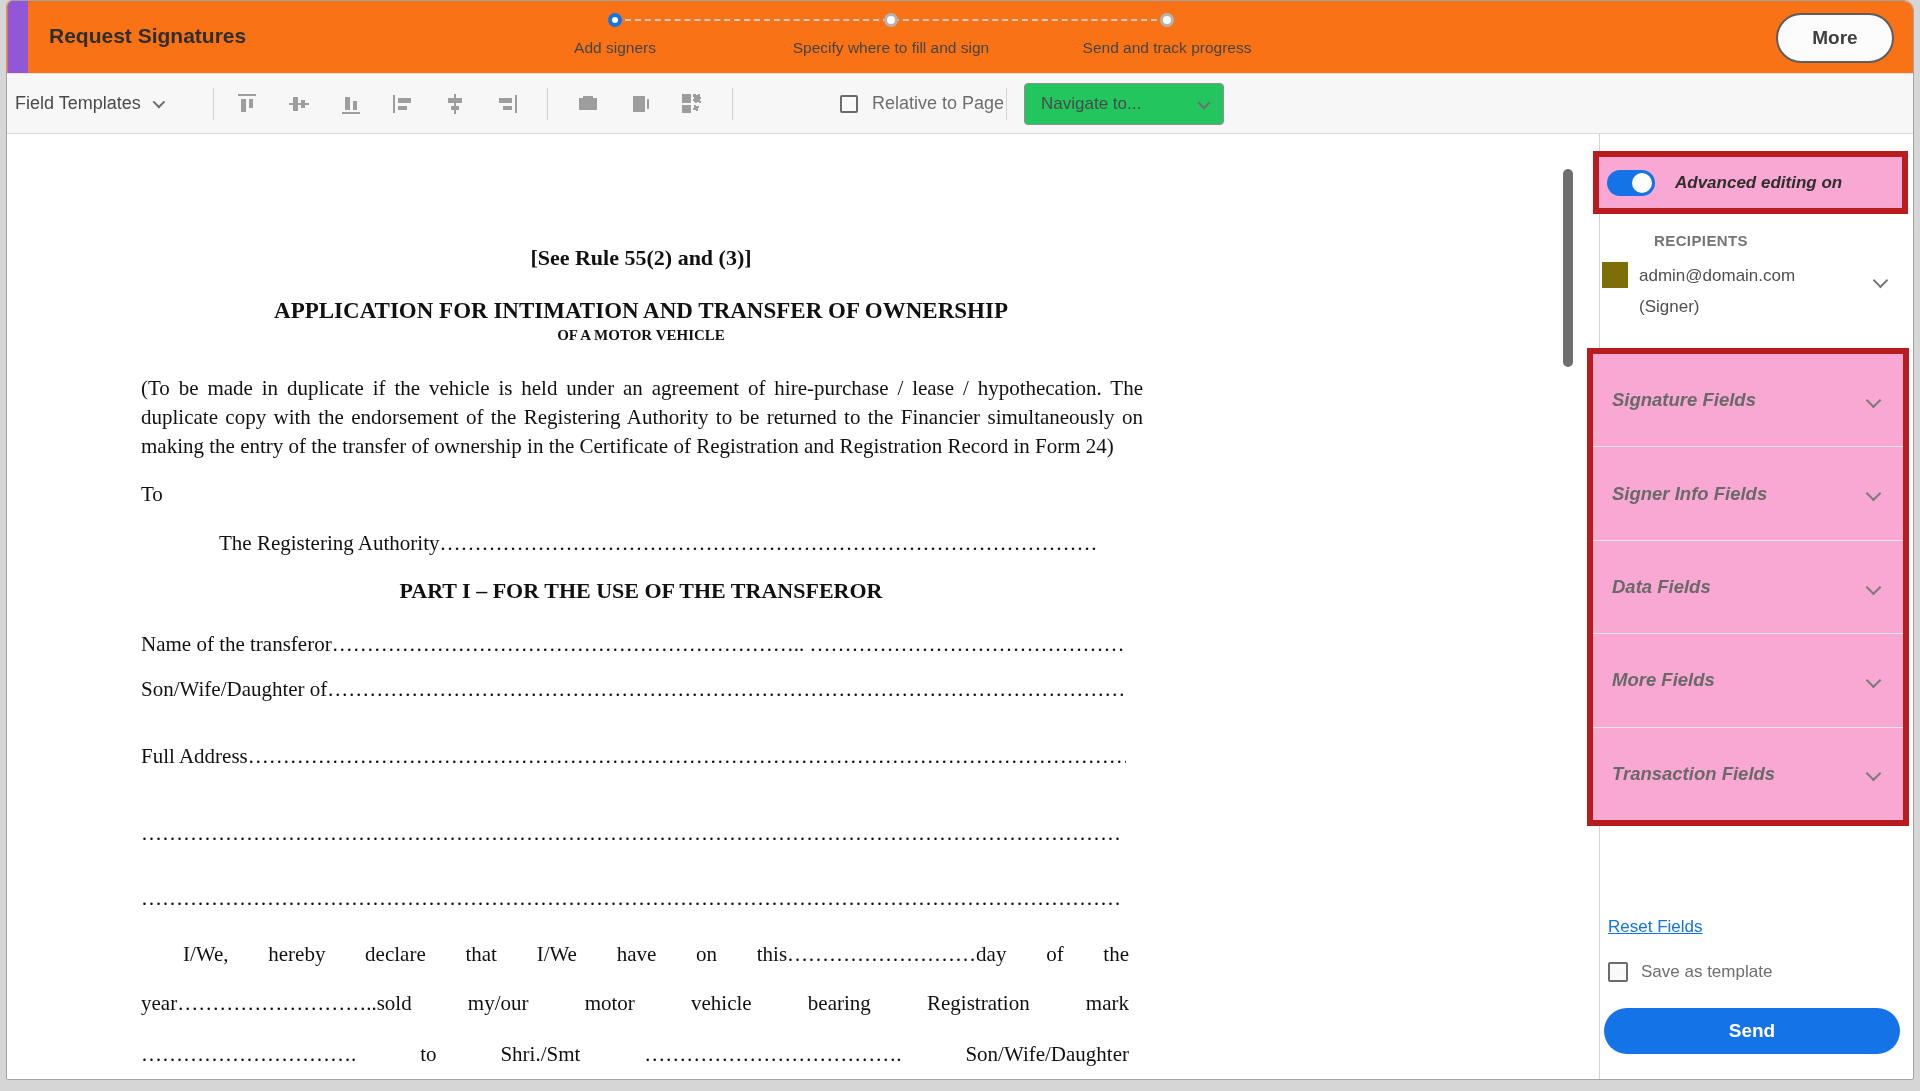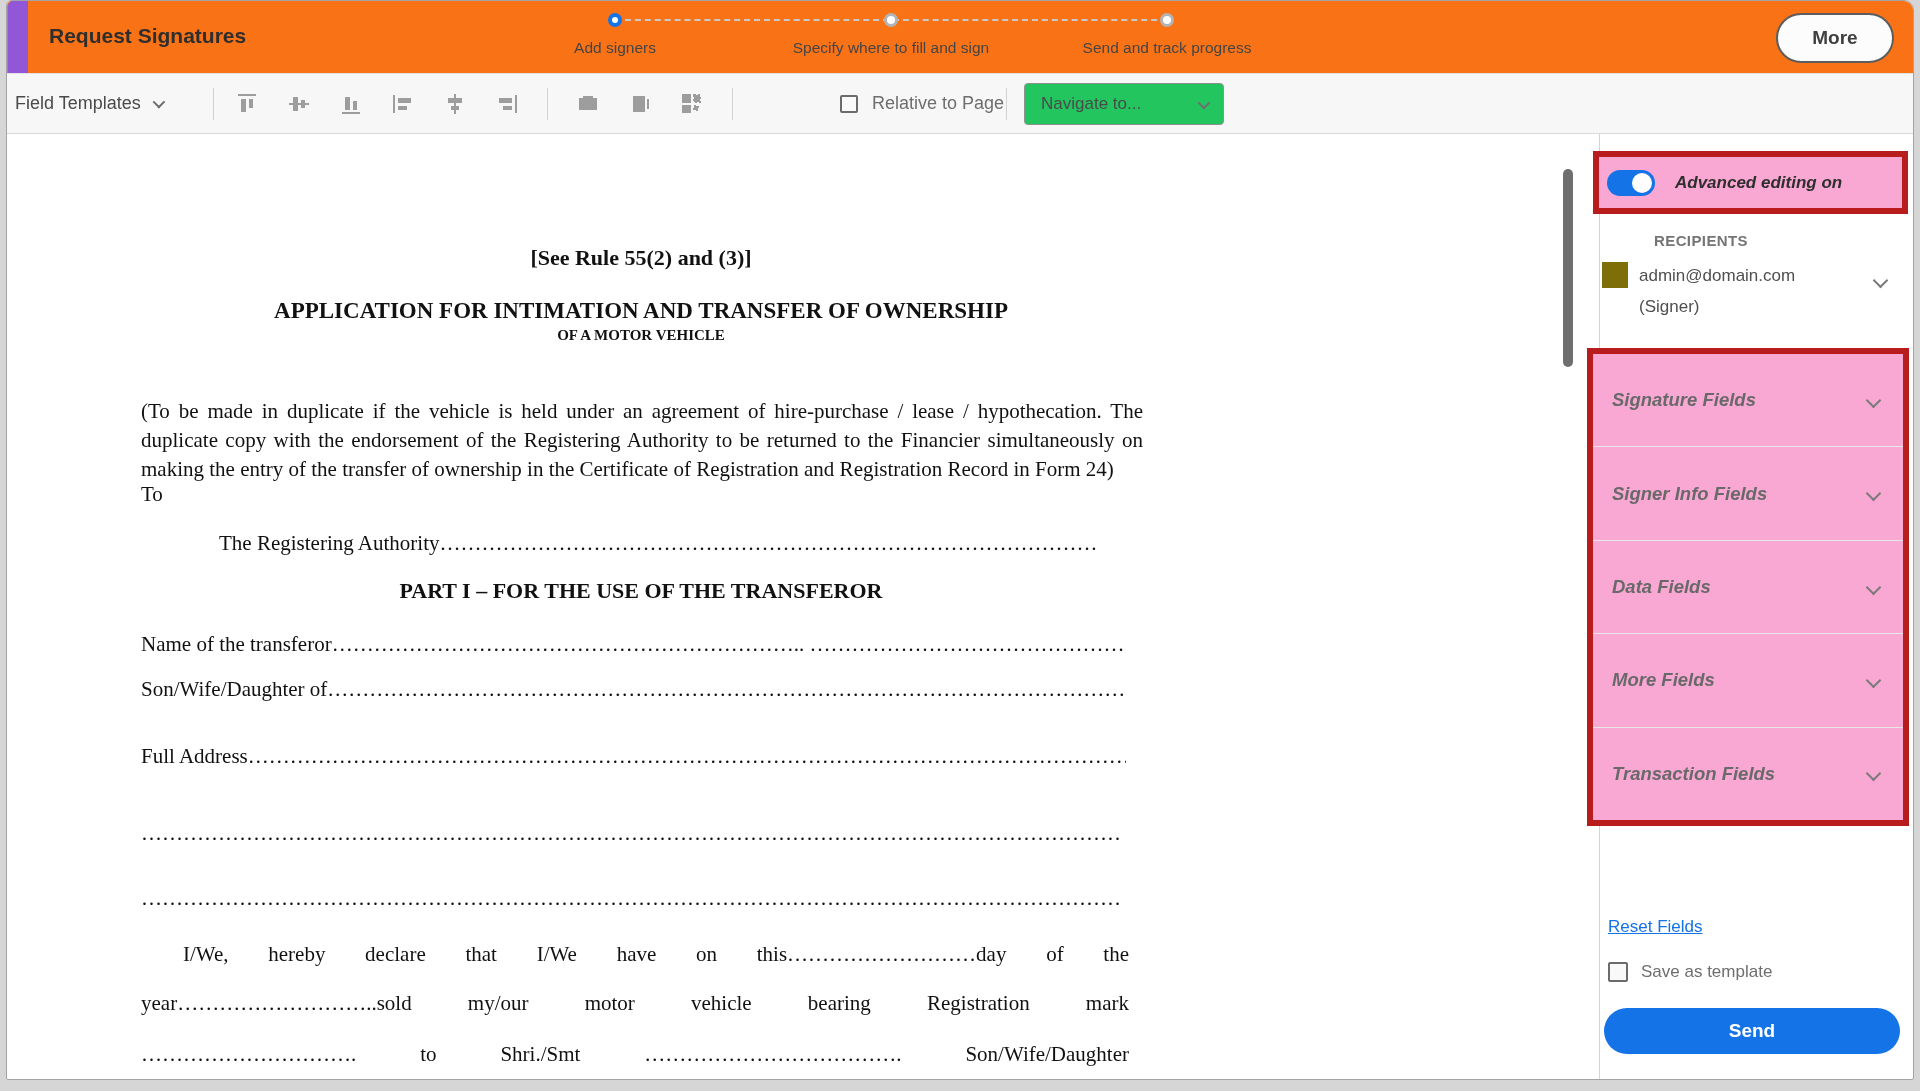--- a/index.html
+++ b/index.html
@@ -39,21 +39,21 @@
                 background:#22c55e; display:flex; align-items:center; justify-content:space-between; padding:0 16px; cursor:pointer; }
   .nav-label { font-size:17px; color:#4a4a4a; }
 
   
   .doc { position:absolute; left:0; top:133px; width:1592px; height:947px; background:#ffffff; overflow:hidden;
          font-family:"Liberation Serif", serif; color:#111; }
   .dline { position:absolute; white-space:nowrap; overflow:hidden; font-size:21px; }
   .dcenter { position:absolute; left:134px; width:1000px; text-align:center; }
   .bold { font-weight:700; }
   .just { position:absolute; left:134px; width:988px; font-size:21px; text-align:justify; text-align-last:justify; }
-  .para { position:absolute; left:134px; width:1002px; font-size:21px; line-height:29px; text-align:justify;margin-top:23px; }
+  .para { position:absolute; left:134px; width:1002px; font-size:21px; line-height:29px; text-align:justify; }
   .doc-scroll { position:absolute; left:1556px; top:35px; width:10px; height:198px; border-radius:5px; background:#6f6f6f; cursor:pointer; }
 
   
   .side-divider { position:absolute; left:1592px; top:133px; width:1px; height:947px; background:#d4d4d4; }
   .hl-box { position:absolute; border:6px solid #b91c1c; background:#f9a8d4;font-style:italic; }
   .hl-toggle { left:1586px; top:150px; width:315px; height:63px; display:flex; align-items:center; padding-left:8px; }
   .toggle { position:relative; width:48px; height:26px; border-radius:13px; background:#1473e6; cursor:pointer; flex:none; }
   .toggle .knob { position:absolute; right:3px; top:3px; width:20px; height:20px; border-radius:50%; background:#fff; }
   .toggle-label { margin-left:20px; font-size:17px; font-weight:700; color:#2e2e2e; white-space:nowrap; }
   .recip-head { position:absolute; left:1599px; top:231px; font-size:15px; font-weight:700; letter-spacing:.4px; color:#757575;margin-left:48px; }

